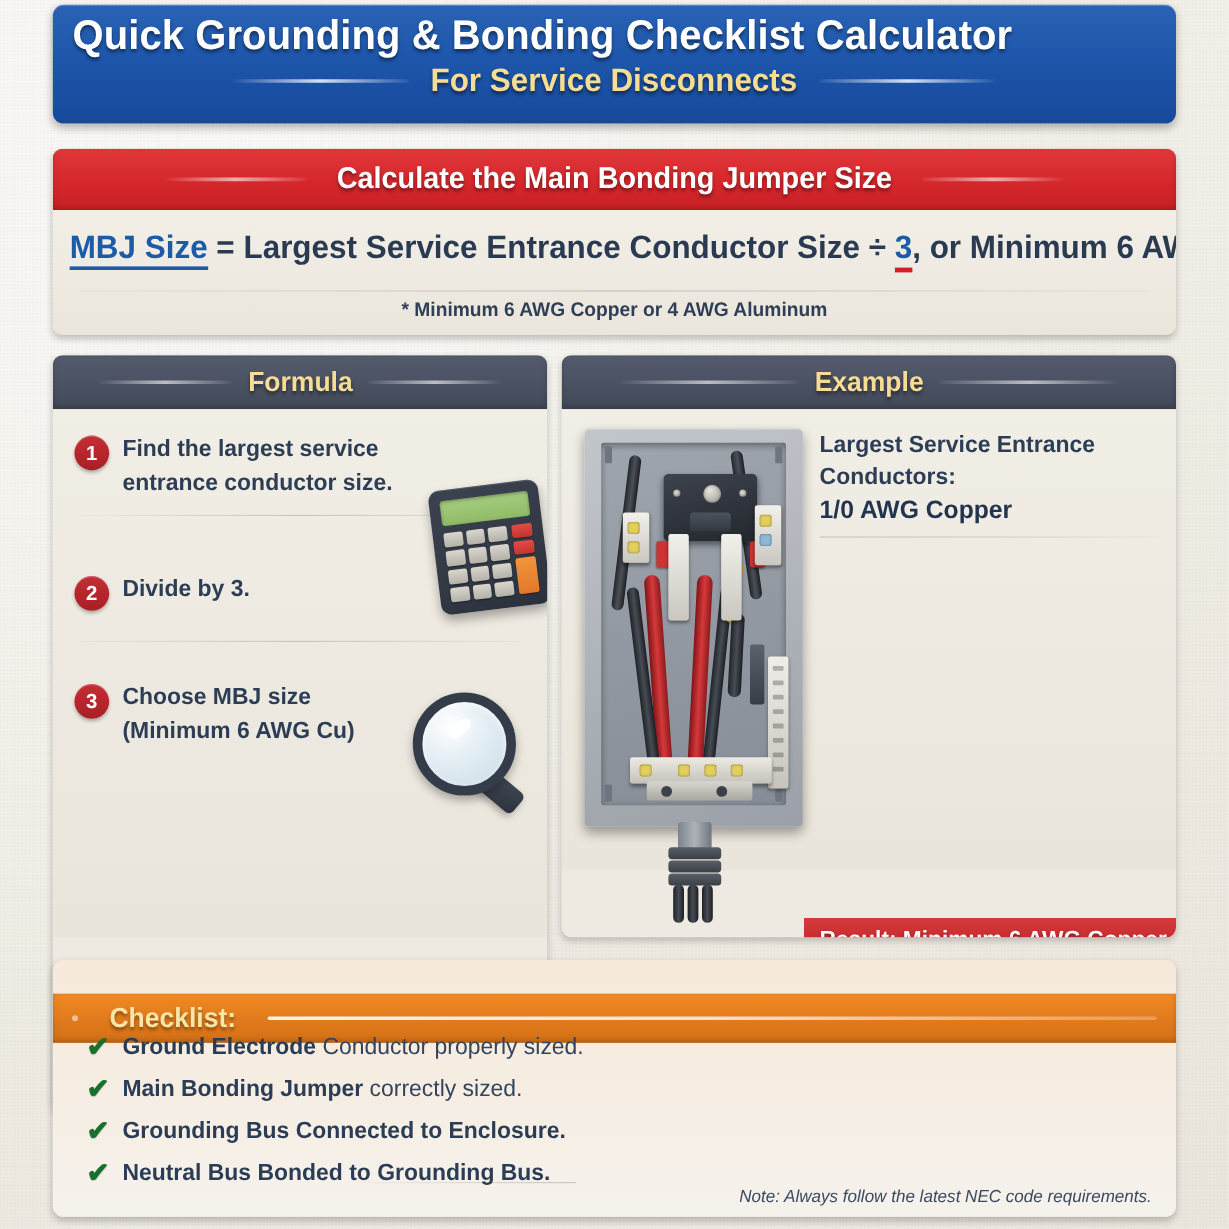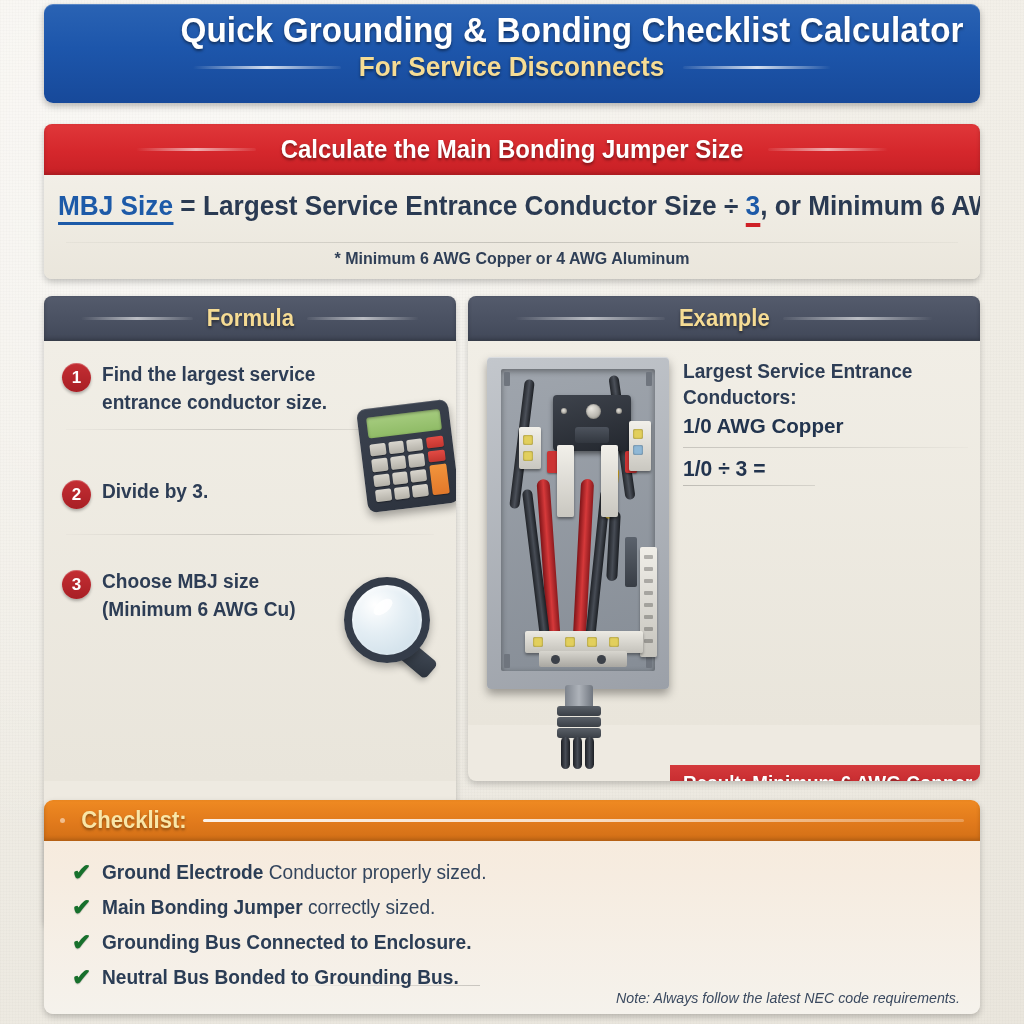--- a/index.html
+++ b/index.html
@@ -23,21 +23,21 @@
       repeating-linear-gradient(90deg, rgba(0,0,0,.012) 0 1px, rgba(255,255,255,0) 1px 3px);
     pointer-events:none;
   }
 
   
   .header{
     position:absolute;left:44px;top:4px;width:936px;height:99px;
     border-radius:9px;
     background:linear-gradient(180deg,#2a63b4 0%,#1d56ab 45%,#17499a 100%);
     box-shadow:0 3px 7px rgba(0,0,0,.28), inset 0 1px 0 rgba(255,255,255,.22);
-    text-align:right;
+    text-align:left;
     overflow:hidden;
   }
   .header-title{
     margin:7px 0 0 0;
     font-size:34.5px;font-weight:bold;color:#ffffff;
     letter-spacing:.1px;
     text-shadow:0 2px 3px rgba(0,0,0,.45);
     transform:scaleX(.965);
   }
   .header-sub-wrap{
@@ -290,22 +290,23 @@
   
   .checklist{
     position:absolute;left:44px;top:800px;width:936px;height:214px;
     border-radius:9px;overflow:hidden;
     box-shadow:0 3px 6px rgba(0,0,0,.22);
     background:linear-gradient(180deg,#f7eadb 0%,#f6ece0 35%,#f5f2ec 100%);
   }
   .checklist-head{
     height:41px;
     background:linear-gradient(180deg,#ef8a22 0%,#e17a1c 55%,#d26f16 100%);
-    display:flex;align-items:center;gap:14px;padding:0 16px;
+    display:flex;align-items:center;gap:24px;padding:0 16px;
     box-shadow:inset 0 -2px 4px rgba(0,0,0,.18);
+    margin-top:28px;
   }
   .checklist-title{
     font-size:23px;font-weight:bold;color:#f9e6a7;
     text-shadow:0 2px 3px rgba(0,0,0,.4);transform:scaleX(.96);
   }
   .checklist-rule{
     flex:1;height:3px;border-radius:2px;
     background:linear-gradient(90deg,rgba(255,255,255,.9),rgba(255,255,255,.75),rgba(255,255,255,.25));
   }
   .checklist-dot{width:5px;height:5px;border-radius:50%;background:rgba(255,255,255,.5);}
@@ -495,24 +496,20 @@
           <div class="ep-wire" style="left:92px;top:382px;width:9px;height:32px;background:linear-gradient(90deg,#1d2025,#474c55,#1b1e23);"></div>
           <div class="ep-wire" style="left:104px;top:382px;width:9px;height:32px;background:linear-gradient(90deg,#1d2025,#474c55,#1b1e23);"></div>
         </div>
       </div>
 
       <div class="ex-right">
         <div class="ex-label">Largest Service Entrance Conductors:</div>
         <div class="ex-value">1/0 AWG Copper</div>
         <div class="ex-sep"></div>
 
-        <div>
-          <div class="calc-line">1/0 ÷ 3 =</div>
-          <div class="calc-line-rule" style="width:132px;"></div>
-        </div>
       </div>
 
       <div class="result-bar">
         <div class="result-text">Result: Minimum 6 AWG Copper</div>
       </div>
 
     </div>
   </div>
 
   <div class="checklist">

